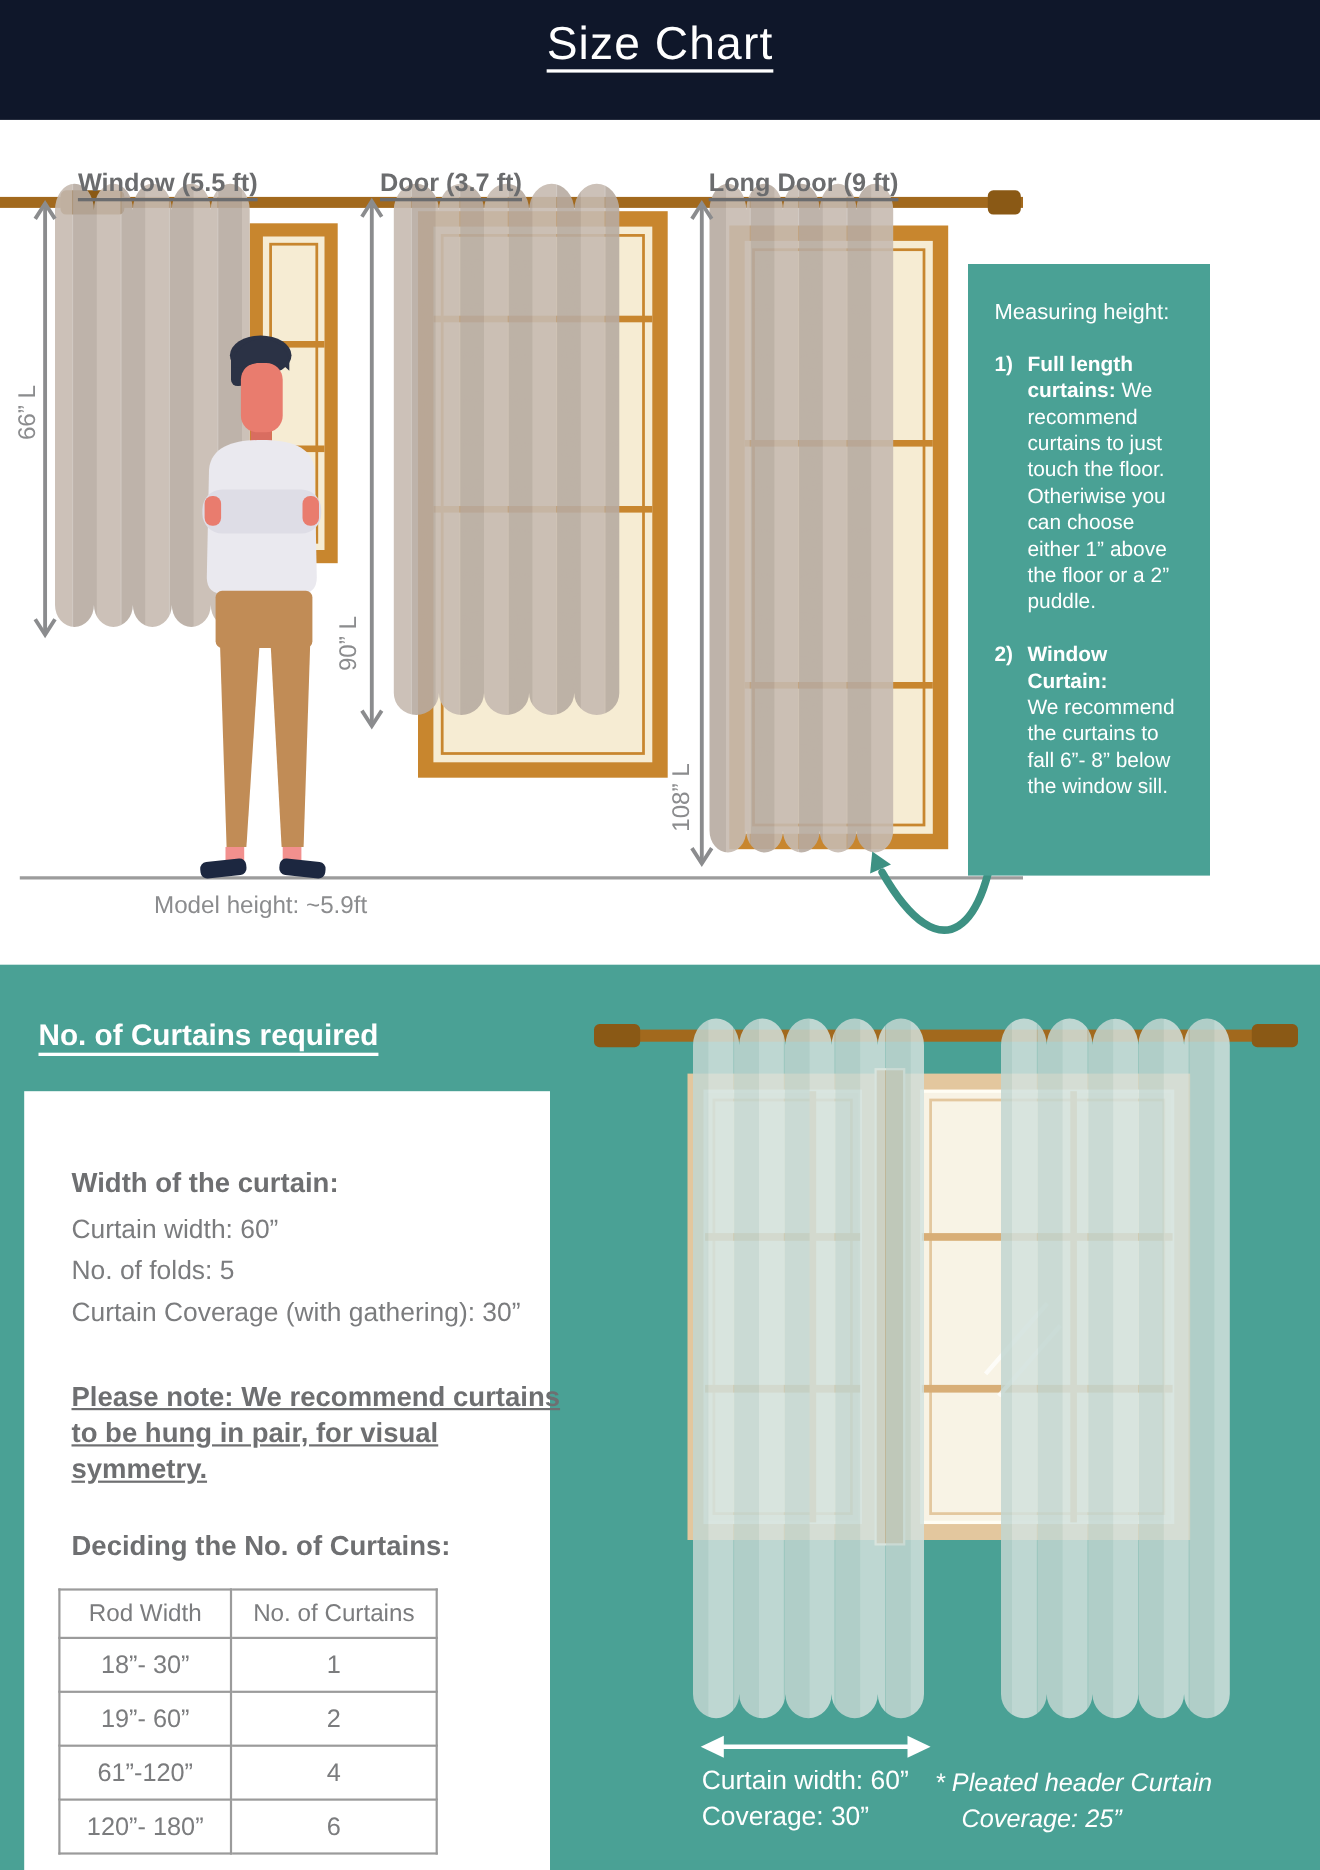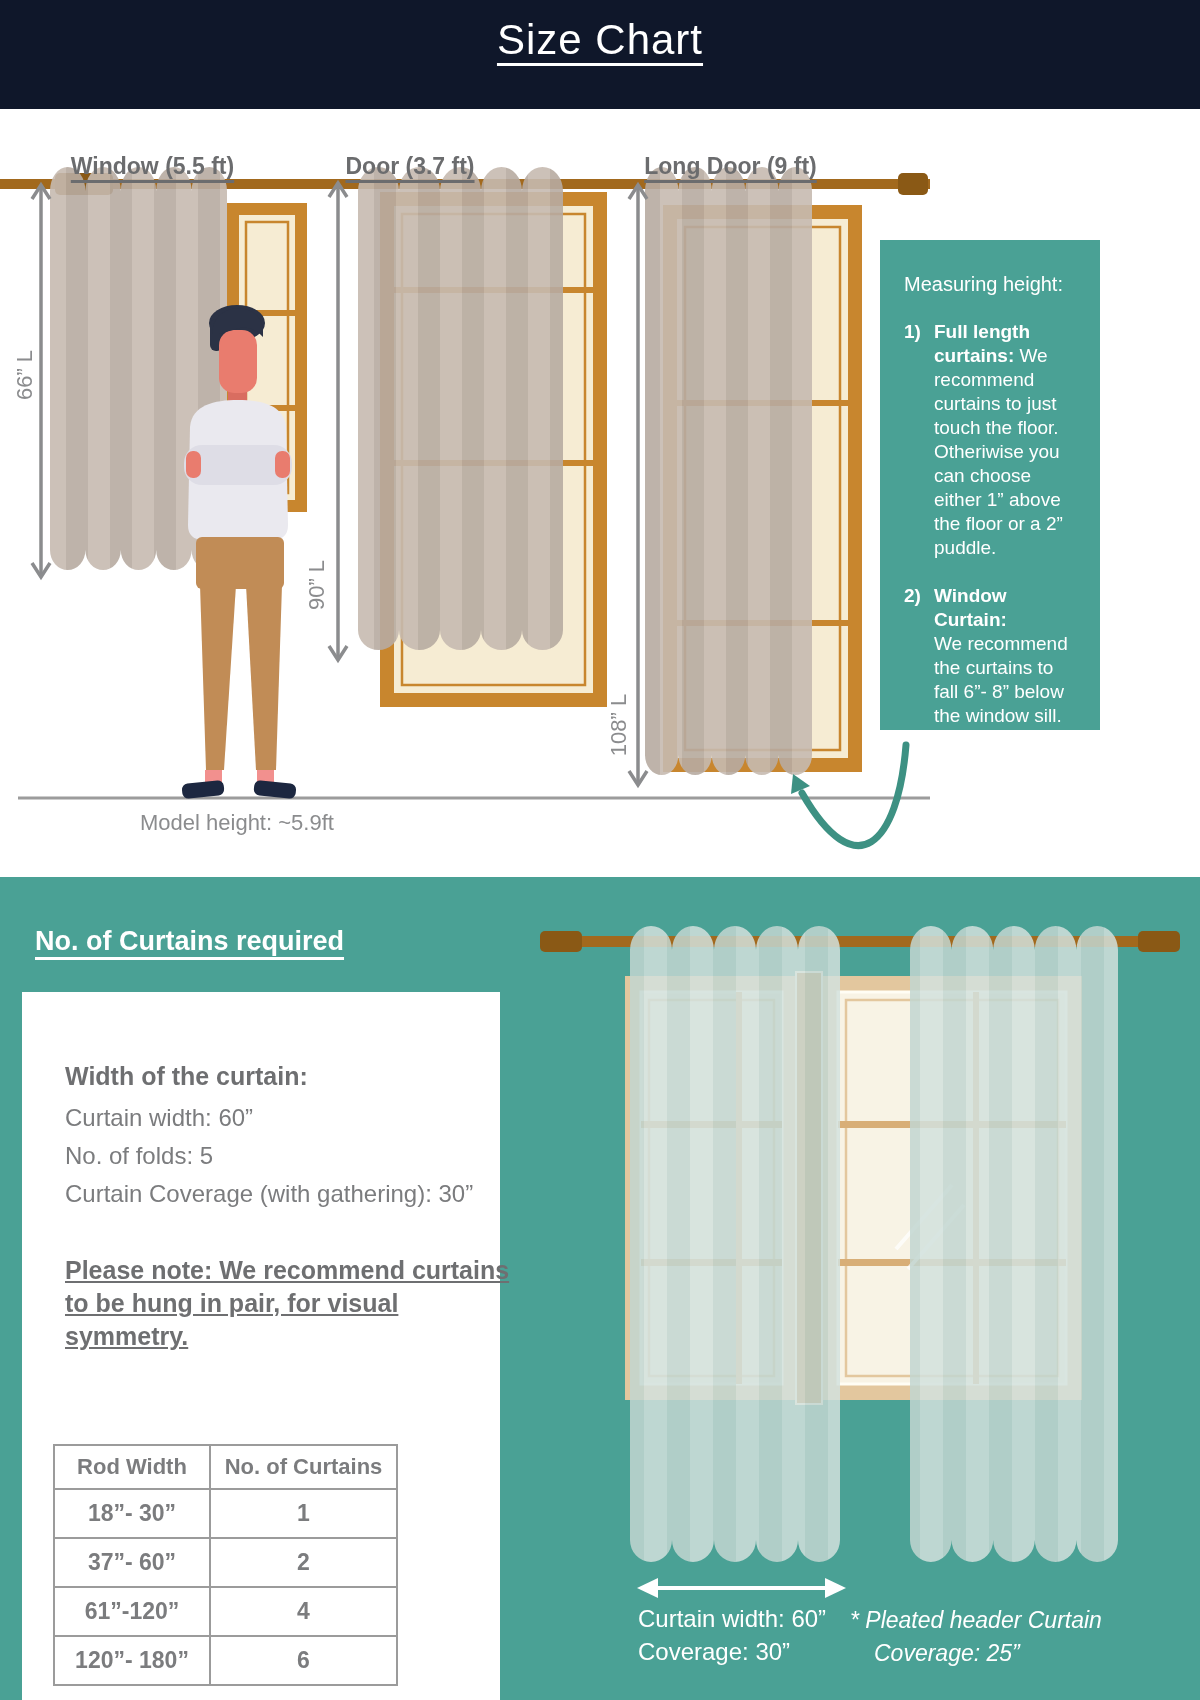--- a/index.html
+++ b/index.html
@@ -9,37 +9,37 @@
     font-size:42px;font-weight:500;text-decoration:underline;text-underline-offset:9px;text-decoration-thickness:3px;letter-spacing:1px;}
   .section-bottom{position:absolute;left:0;top:877px;width:1200px;height:823px;background:#4AA195;}
   svg.layer{position:absolute;left:0;display:block;}
   #svg-top{top:87px;}
   #svg-bottom{top:877px;}
   .top-label{position:absolute;top:118px;font-size:23px;font-weight:bold;color:#6B6C6E;text-align:center;
     text-decoration:underline;text-underline-offset:6px;text-decoration-thickness:2.5px;margin-top:35px;}
   .meas{position:absolute;width:110px;text-align:center;font-size:22px;color:#8B8C8E;white-space:nowrap;
     transform:rotate(-90deg);}
   .model-height{position:absolute;left:140px;top:810px;font-size:22px;color:#8B8C8E;}
-  .note-box{position:absolute;left:880px;top:240px;width:220px;height:490px;background:#4AA195;color:#fff;
+  .note-box{position:absolute;left:880px;top:240px;width:220px;height:556px;background:#4AA195;color:#fff;
     box-sizing:border-box;padding:32px 18px 0 24px;font-size:19px;line-height:24px;}
   .nb-title{font-size:20px;margin-bottom:24px;}
   .nb-item{position:relative;padding-left:30px;margin-bottom:24px;}
   .nb-num{position:absolute;left:0;top:0;font-weight:bold;}
   .nb-bold{font-weight:bold;}
   .nb-block{display:block;}
   .bottom-heading{position:absolute;left:35px;top:926px;font-size:27px;font-weight:bold;color:#fff;
     text-decoration:underline;text-underline-offset:7px;text-decoration-thickness:3px;}
   .card{position:absolute;left:22px;top:992px;width:478px;height:708px;background:#fff;}
   .card-title{position:absolute;left:43px;top:70px;font-size:25px;font-weight:bold;color:#6E6F71;}
   .card-line{position:absolute;left:43px;font-size:24px;color:#7B7C7E;}
   .cl-0{top:112px;} .cl-1{top:150px;} .cl-2{top:188px;}
   .card-note{position:absolute;left:43px;top:262px;width:462px;font-size:25px;font-weight:bold;color:#6E6F71;line-height:33px;text-decoration:underline;}
   .card-table-title{position:absolute;left:43px;top:400px;font-size:25px;font-weight:bold;color:#6E6F71;}
   table.curtain-table{position:absolute;left:31px;top:452px;border-collapse:collapse;color:#7B7C7E;}
-  table.curtain-table th,table.curtain-table td{border:2px solid #9B9B9B;text-align:center;font-weight:bold;}
+  table.curtain-table th,table.curtain-table td{border:2px solid #9B9B9B;text-align:center;font-weight:normal;}
   table.curtain-table th{width:152px;height:40px;font-size:22px;}
   table.curtain-table th + th{width:183px;}
   table.curtain-table td{height:45px;font-size:23px;}
   .bw-label{position:absolute;left:638px;top:1602px;color:#fff;font-size:24px;line-height:33px;}
   .pleat-note{position:absolute;left:850px;top:1604px;color:#fff;font-size:23px;font-style:italic;line-height:33px;}
   .pleat-line2{display:block;padding-left:24px;}
 </style>
 </head>
 <body>
 
@@ -214,35 +214,36 @@
   </svg>
 
   <div class="bottom-heading">No. of Curtains required</div>
 
   <div class="card">
     <div class="card-title">Width of the curtain:</div>
     <div class="card-line cl-0">Curtain width: 60”</div>
     <div class="card-line cl-1">No. of folds: 5</div>
     <div class="card-line cl-2">Curtain Coverage (with gathering): 30”</div>
     <div class="card-note">Please note: We recommend curtains to be hung in pair, for visual symmetry.</div>
+    <div class="card-table-title">Deciding the No. of Curtains:</div>
 
     <table class="curtain-table">
       <thead>
         <tr>
           <th>Rod Width</th>
           <th>No. of Curtains</th>
         </tr>
       </thead>
       <tbody>
         <tr>
           <td>18”- 30”</td>
           <td>1</td>
         </tr>
         <tr>
-          <td>37”- 60”</td>
+          <td>19”- 60”</td>
           <td>2</td>
         </tr>
         <tr>
           <td>61”-120”</td>
           <td>4</td>
         </tr>
         <tr>
           <td>120”- 180”</td>
           <td>6</td>
         </tr>

